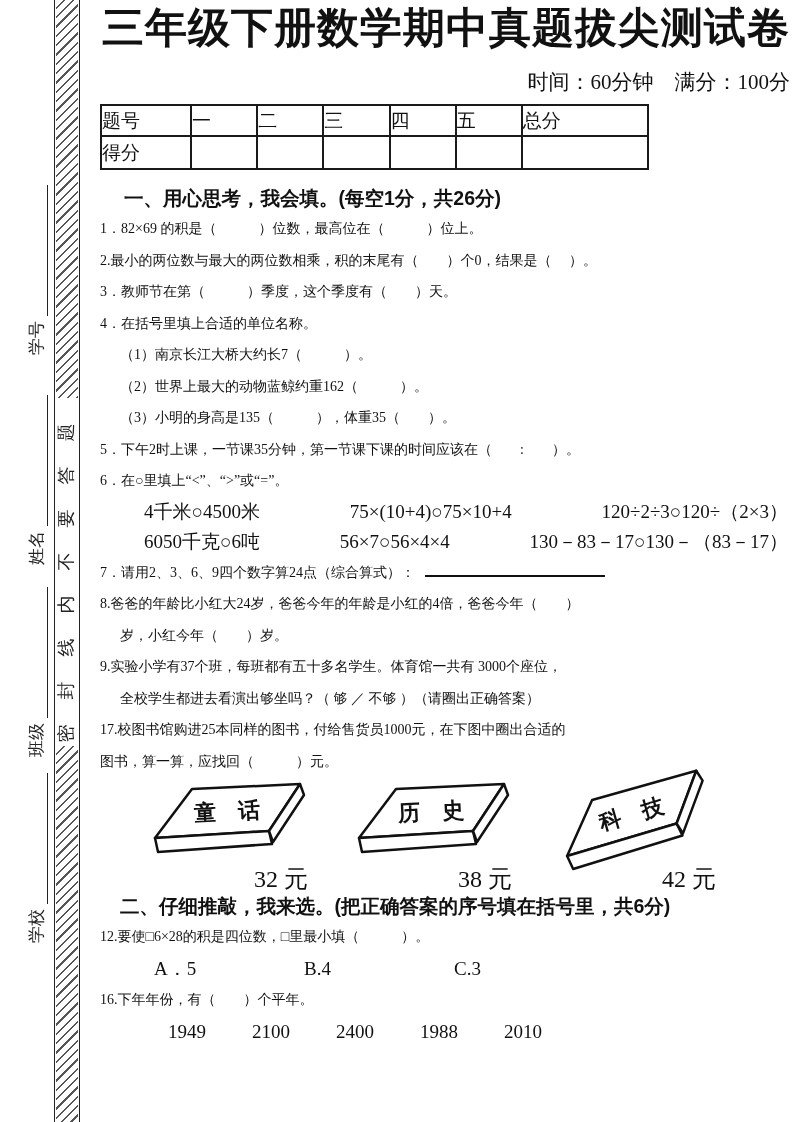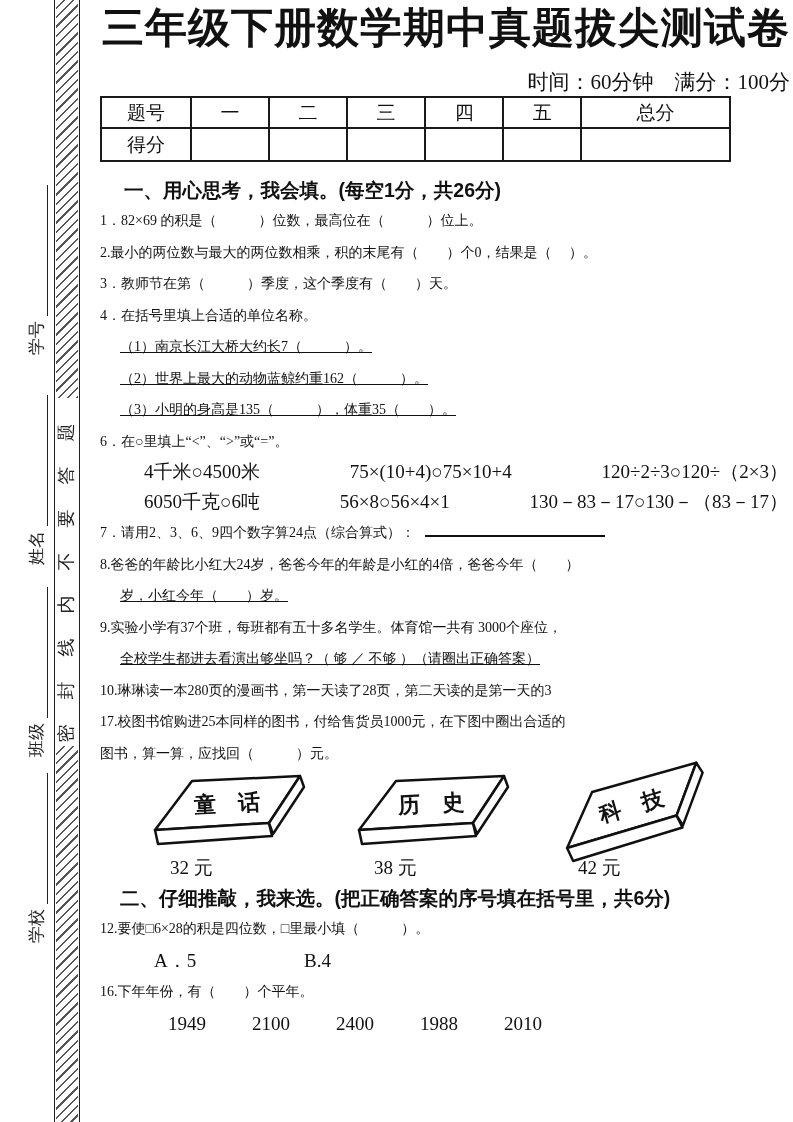--- a/index.html
+++ b/index.html
@@ -37,48 +37,48 @@
 
   
   .content { position:absolute; left:100px; top:0; width:692px; }
   .title {
     font-size:42px; font-weight:bold; text-align:center;
     letter-spacing:1px; white-space:nowrap;
   }
   .meta { margin-top:12px; font-size:21px; text-align:right; padding-right:2px; }
 
   table.score-table {
-    border-collapse:collapse; width:631px;
-    font-size:19px; text-align:center;
+    margin-top:8px; border-collapse:collapse; width:549px;
+    font-size:19px; 
   }
   table.score-table td { border:2px solid #1a1a1a; height:29px; padding:0; }
   table.score-table tr.score-row td { height:31px; }
   table.score-table td.c0 { width:88px; }
 
   .sec {
     margin:13px 0 0 0; font-size:19.5px; font-weight:bold;
     font-family:"Liberation Sans","DejaVu Sans",sans-serif;
     line-height:30px; white-space:nowrap; padding-left:24px;
   }
   .sec.s2 { margin-top:10px; padding-left:20px; }
   p.q { margin:0; font-size:14px; line-height:31.5px; white-space:nowrap; }
-  p.q.ind { padding-left:20px;text-decoration:underline; }
+  p.q.ind { padding-left:20px; }
   .row6 { display:flex; padding-left:44px; padding-right:4px;
           justify-content:space-between; font-size:19px; line-height:30px; white-space:nowrap;gap:14px; }
   .blank-line { display:inline-block; width:180px; height:1em;
                 border-bottom:2px solid #111; margin-left:10px; }
 
   .books { display:flex; padding-left:48px; gap:44px; margin-top:4px; height:100px; }
   .book { width:160px; }
   .book svg { display:block; }
   .book.tilted svg { transform:rotate(-13deg); transform-origin:55% 60%; }
   .book-face { fill:#fff; stroke:#111; stroke-width:2.5; stroke-linejoin:round; }
   .book-title { font-size:22px; font-weight:bold; letter-spacing:8px;
                 font-family:"Liberation Sans","DejaVu Sans",sans-serif; fill:#111; }
-  .price { font-size:19px; padding-left:22px; margin-top:2px; }
+  .price { font-size:24px; padding-left:22px; margin-top:2px;text-align:right; }
 
   .opts { display:flex; padding-left:54px; font-size:19px; line-height:31.5px; }
   .opts span { width:150px; }
   .years { display:flex; padding-left:68px; gap:46px; font-size:19px; line-height:32px; }
 </style>
 </head>
 <body>
 
 <div class="page">
 
@@ -135,40 +135,40 @@
 
     <p class="sec">一、用心思考，我会填。(每空1分，共26分)</p>
 
     <p class="q">1．82×69 的积是（　　　）位数，最高位在（　　　）位上。</p>
     <p class="q">2.最小的两位数与最大的两位数相乘，积的末尾有（　　）个0，结果是（　 ）。</p>
     <p class="q">3．教师节在第（　　　）季度，这个季度有（　　）天。</p>
     <p class="q">4．在括号里填上合适的单位名称。</p>
     <p class="q ind">（1）南京长江大桥大约长7（　　　）。</p>
     <p class="q ind">（2）世界上最大的动物蓝鲸约重162（　　　）。</p>
     <p class="q ind">（3）小明的身高是135（　　　），体重35（　　）。</p>
+    <p class="q">5．下午2时上课，一节课35分钟，第一节课下课的时间应该在（　　:　　）。</p>
     <p class="q">6．在○里填上“&lt;”、“&gt;”或“=”。</p>
 
     <div class="row6">
       <span>4千米○4500米</span>
       <span>75×(10+4)○75×10+4</span>
       <span>120÷2÷3○120÷（2×3）</span>
     </div>
     <div class="row6">
       <span>6050千克○6吨</span>
-      <span>56×8○56×4×1</span>
+      <span>56×7○56×4×4</span>
       <span>130－83－17○130－（83－17）</span>
     </div>
 
     <p class="q"><span>7．请用2、3、6、9四个数字算24点（综合算式）：</span><span class="blank-line"></span></p>
 
     <p class="q">8.爸爸的年龄比小红大24岁，爸爸今年的年龄是小红的4倍，爸爸今年（　　）</p>
     <p class="q ind">岁，小红今年（　　）岁。</p>
     <p class="q">9.实验小学有37个班，每班都有五十多名学生。体育馆一共有 3000个座位，</p>
     <p class="q ind">全校学生都进去看演出够坐吗？（ 够 ／ 不够 ）（请圈出正确答案）</p>
-    <p class="q">10.琳琳读一本280页的漫画书，第一天读了28页，第二天读的是第一天的3</p>
     <p class="q">17.校图书馆购进25本同样的图书，付给售货员1000元，在下图中圈出合适的</p>
     <p class="q">图书，算一算，应找回（　　　）元。</p>
 
     <div class="books">
       <div class="book">
         <svg width="160" height="80" viewBox="0 0 160 80">
           <polygon class="book-face" points="44,8 152,3 121,50 7,57"></polygon>
           <polygon class="book-face" points="7,57 121,50 124,63 10,71"></polygon>
           <polygon class="book-face" points="121,50 152,3 156,14 125,61"></polygon>
           <text class="book-title" x="46" y="38" transform="rotate(-3 80 30)">童 话</text>
@@ -194,20 +194,21 @@
         <div class="price">42 元</div>
       </div>
     </div>
 
     <p class="sec s2">二、仔细推敲，我来选。(把正确答案的序号填在括号里，共6分)</p>
 
     <p class="q">12.要使□6×28的积是四位数，□里最小填（　　　）。</p>
     <div class="opts">
       <span>A．5</span>
       <span>B.4</span>
+      <span>C.3</span>
     </div>
 
     <p class="q">16.下年年份，有（　　）个平年。</p>
     <div class="years">
       <span>1949</span>
       <span>2100</span>
       <span>2400</span>
       <span>1988</span>
       <span>2010</span>
     </div>

